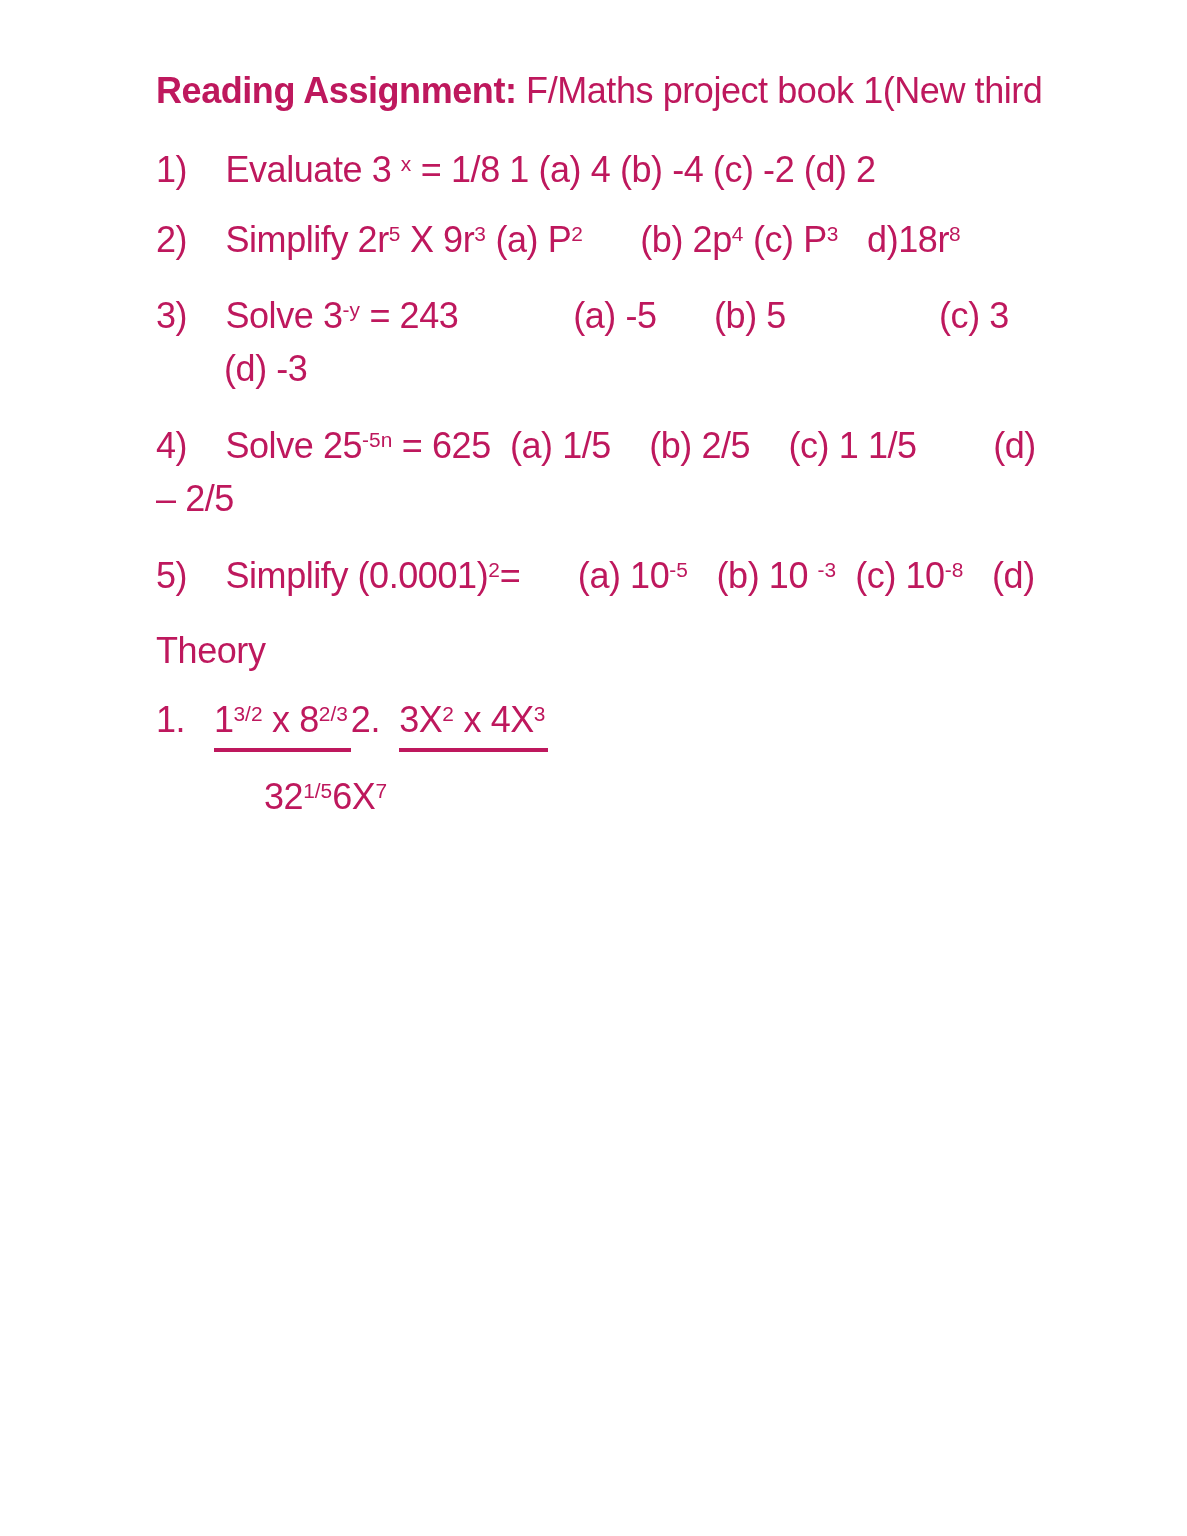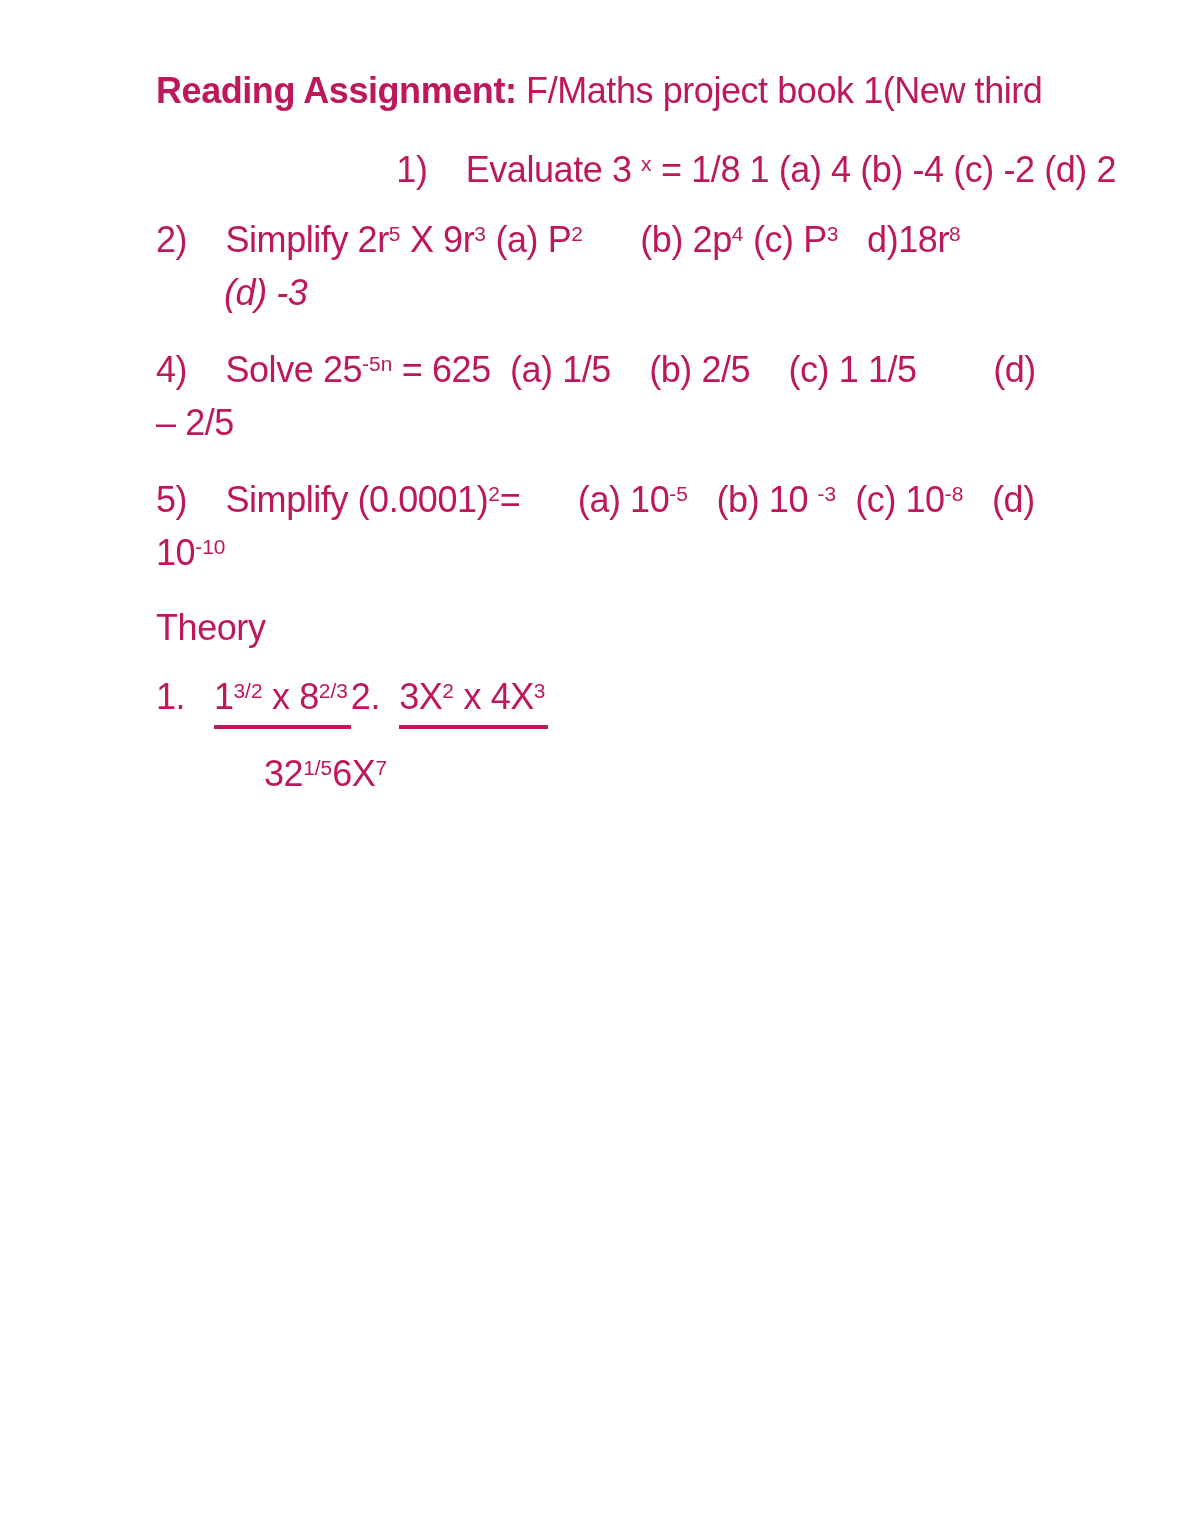--- a/index.html
+++ b/index.html
@@ -35,49 +35,49 @@
     top: -0.52em;
     vertical-align: baseline;
     letter-spacing: 0;
   }
   .frac-num {
     display: inline-block;
     border-bottom: 4px solid currentColor;
     padding: 0 3px 2px 0;
   }
   .mt-heading { margin-top: 20px; }
-  .mt-q1 { margin-top: 26px; text-align: right; }
+  .mt-q1 { margin-top: 26px; }
   .mt-q2 { margin-top: 17px; }
   .mt-q3 { margin-top: 23px; }
   .mt-q4 { margin-top: 24px; }
   .mt-q5 { margin-top: 24px; }
   .mt-theory { margin-top: 22px; }
   .mt-t1 { margin-top: 16px; }
   .mt-t2 { margin-top: 18px; }
-  .indent-text { padding-left: 68px; font-style: italic; }
+  .indent-text { padding-left: 68px; }
   .indent-frac { padding-left: 108px; }
 </style>
 </head>
 <body style="background: rgb(255, 255, 255);">
 
 <div class="page" style="color: #be185d; margin-left: 19px;">
 
   <div class="line"><span class="b">Reading Assignment:</span><span> F/Maths project book 1(New third</span></div>
 
 
   <div class="line mt-q1"><span>1)    Evaluate 3 </span><sup>x</sup><span> = 1/8 1 (a) 4 (b) -4 (c) -2 (d) 2</span></div>
 
   <div class="line mt-q2"><span>2)    Simplify 2r</span><sup>5</sup><span> X 9r</span><sup>3</sup><span> (a) P</span><sup>2</sup><span>      (b) 2p</span><sup>4</sup><span> (c) P</span><sup>3</sup><span>   d)18r</span><sup>8</sup></div>
 
+  <div class="line mt-q3"><span>3)    Solve 3</span><sup>-y</sup><span> = 243            (a) -5      (b) 5                (c) 3</span></div>
   <div class="line indent-text"><span>(d) -3</span></div>
 
   <div class="line mt-q4"><span>4)    Solve 25</span><sup>-5n</sup><span> = 625  (a) 1/5    (b) 2/5    (c) 1 1/5        (d)</span></div>
   <div class="line"><span>– 2/5</span></div>
 
   <div class="line mt-q5"><span>5)    Simplify (0.0001)</span><sup>2</sup><span>=      (a) 10</span><sup>-5</sup><span>   (b) 10 </span><sup>-3</sup><span>  (c) 10</span><sup>-8</sup><span>   (d)</span></div>
-  <div class="line"><span>10</span><sup>-10</sup></div>
 
   <div class="line mt-theory">Theory</div>
 
   <div class="line mt-t1"><span>1.   </span><span class="frac-num"><span>1</span><sup>3/2</sup><span> x 8</span><sup>2/3</sup></span><span>2.  </span><span class="frac-num"><span>3X</span><sup>2</sup><span> x 4X</span><sup>3</sup></span></div>
   <div class="line mt-t2 indent-frac"><span>32</span><sup>1/5</sup><span>6X</span><sup>7</sup></div>
 
 </div>
 
 </body></html>

